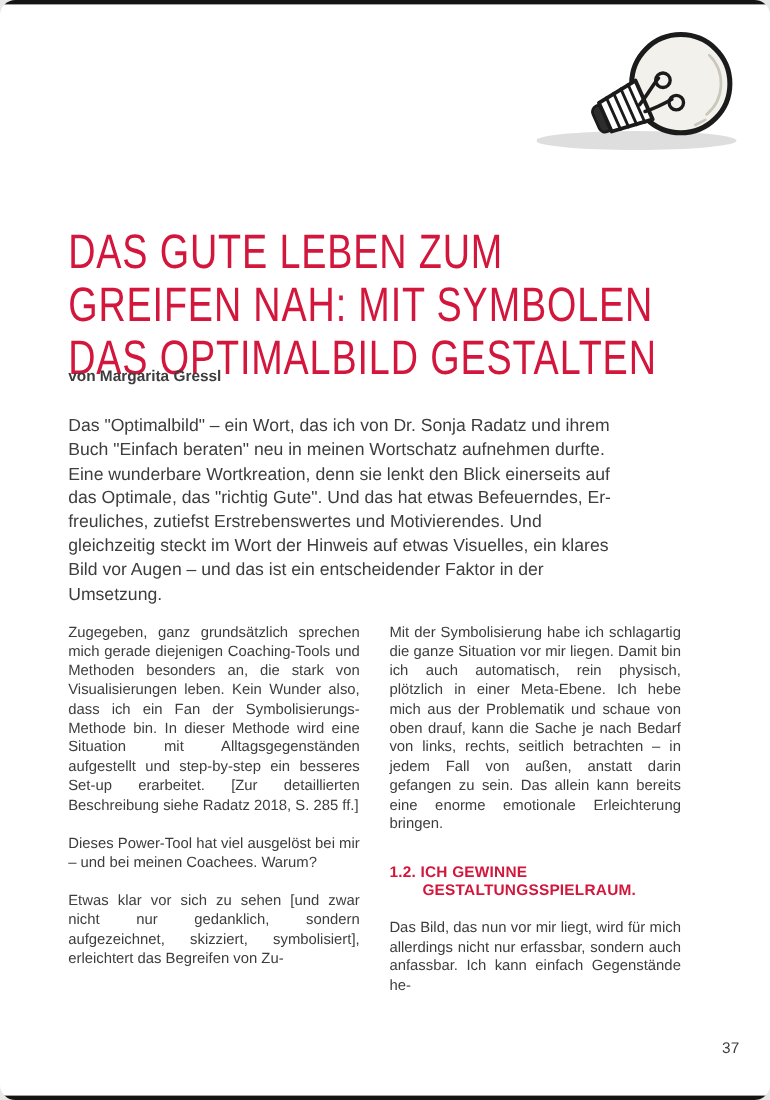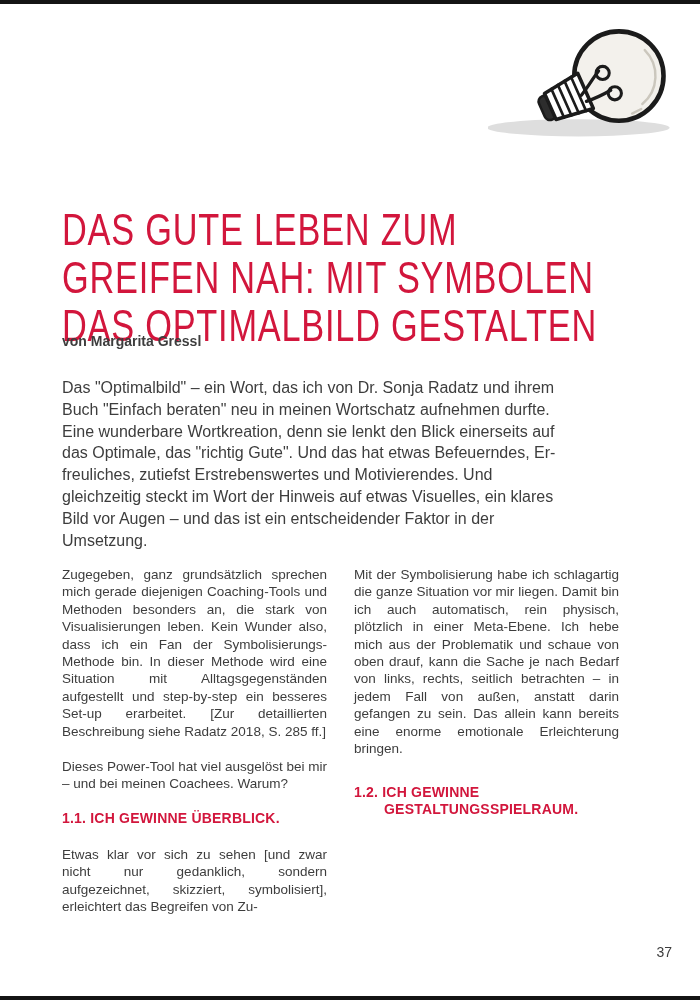--- a/index.html
+++ b/index.html
@@ -4,20 +4,21 @@
 <style>
   html,body{margin:0;padding:0;background:#e8e8e8;}
   .page{
     position:relative;
     width:700px;height:1000px;
     margin:0 auto;
     background:#ffffff;
     overflow:hidden;
     font-family:"Liberation Sans", sans-serif;
     color:var(--text,#3d3d3d);
+    border-radius:14px;
   }
   .rule-top{position:absolute;top:0;left:0;width:100%;height:4px;background:var(--rule,#141414);}
   .rule-bottom{position:absolute;bottom:0;left:0;width:100%;height:4px;background:var(--rule,#141414);}
 
   .bulb-svg{position:absolute;left:488px;top:8px;width:208px;height:132px;}
   .bulb-shadow{fill:var(--bulb-shadow,#dedede);}
   .bulb-glass{fill:var(--bulb-fill,#f3f1ec);stroke:var(--bulb-outline,#1b1b1b);stroke-width:4.5;}
   .bulb-highlight{fill:none;stroke:var(--bulb-highlight,#cbc7bd);stroke-width:2.4;stroke-linecap:round;}
   .base-body{fill:#ffffff;stroke:var(--bulb-outline,#1b1b1b);stroke-width:3.5;stroke-linejoin:round;}
   .base-tip{fill:var(--bulb-tip,#2d2d2d);stroke:var(--bulb-outline,#1b1b1b);stroke-width:2.5;}
@@ -90,26 +91,26 @@
   </h1>
 
   <div class="byline">von Margarita Gressl</div>
 
   <div class="intro">Das "Optimalbild" – ein Wort, das ich von Dr. Sonja Radatz und ihrem Buch "Einfach beraten" neu in meinen Wortschatz aufnehmen durfte. Eine wunderbare Wortkreation, denn sie lenkt den Blick einerseits auf das Optimale, das "richtig Gute". Und das hat etwas Befeuerndes, Er­freuliches, zutiefst Erstrebenswertes und Motivierendes. Und gleichzeitig steckt im Wort der Hinweis auf etwas Visuelles, ein klares Bild vor Augen – und das ist ein entscheidender Faktor in der Umsetzung.</div>
 
   <div class="columns">
     <div class="col">
       <p>Zugegeben, ganz grundsätzlich sprechen mich gerade diejenigen Coaching-Tools und Metho­den besonders an, die stark von Visualisierungen leben. Kein Wunder also, dass ich ein Fan der Symbolisierungs-Methode bin. In dieser Metho­de wird eine Situation mit Alltagsgegenständen aufgestellt und step-by-step ein besseres Set-up erarbeitet. [Zur detaillierten Beschreibung siehe Radatz 2018, S. 285 ff.]</p>
       <p>Dieses Power-Tool hat viel ausgelöst bei mir – und bei meinen Coachees. Warum?</p>
-      <div class="heading heading-sub">1.1. ICH GEWINNE ÜBERBLICK.</div>
       <p class="last">Etwas klar vor sich zu sehen [und zwar nicht nur gedanklich, sondern aufgezeichnet, skizziert, symbolisiert], erleichtert das Begreifen von Zu-</p>
     </div>
     <div class="col">
       <p>Mit der Symbolisierung habe ich schlagartig die ganze Situation vor mir liegen. Damit bin ich auch automatisch, rein physisch, plötzlich in einer Me­ta-Ebene. Ich hebe mich aus der Problematik und schaue von oben drauf, kann die Sache je nach Bedarf von links, rechts, seitlich betrachten – in jedem Fall von außen, anstatt darin gefangen zu sein. Das allein kann bereits eine enorme emo­tionale Erleichterung bringen.</p>
       <div class="heading heading-sub-right">1.2. ICH GEWINNE GESTALTUNGSSPIELRAUM.</div>
+      <p class="last">Das Bild, das nun vor mir liegt, wird für mich allerdings nicht nur erfassbar, sondern auch anfassbar. Ich kann einfach Gegenstände he-</p>
     </div>
   </div>
 
   <div class="page-number">37</div>
 
   <div class="rule-bottom"></div>
 
 </div>
 
 </body></html>

